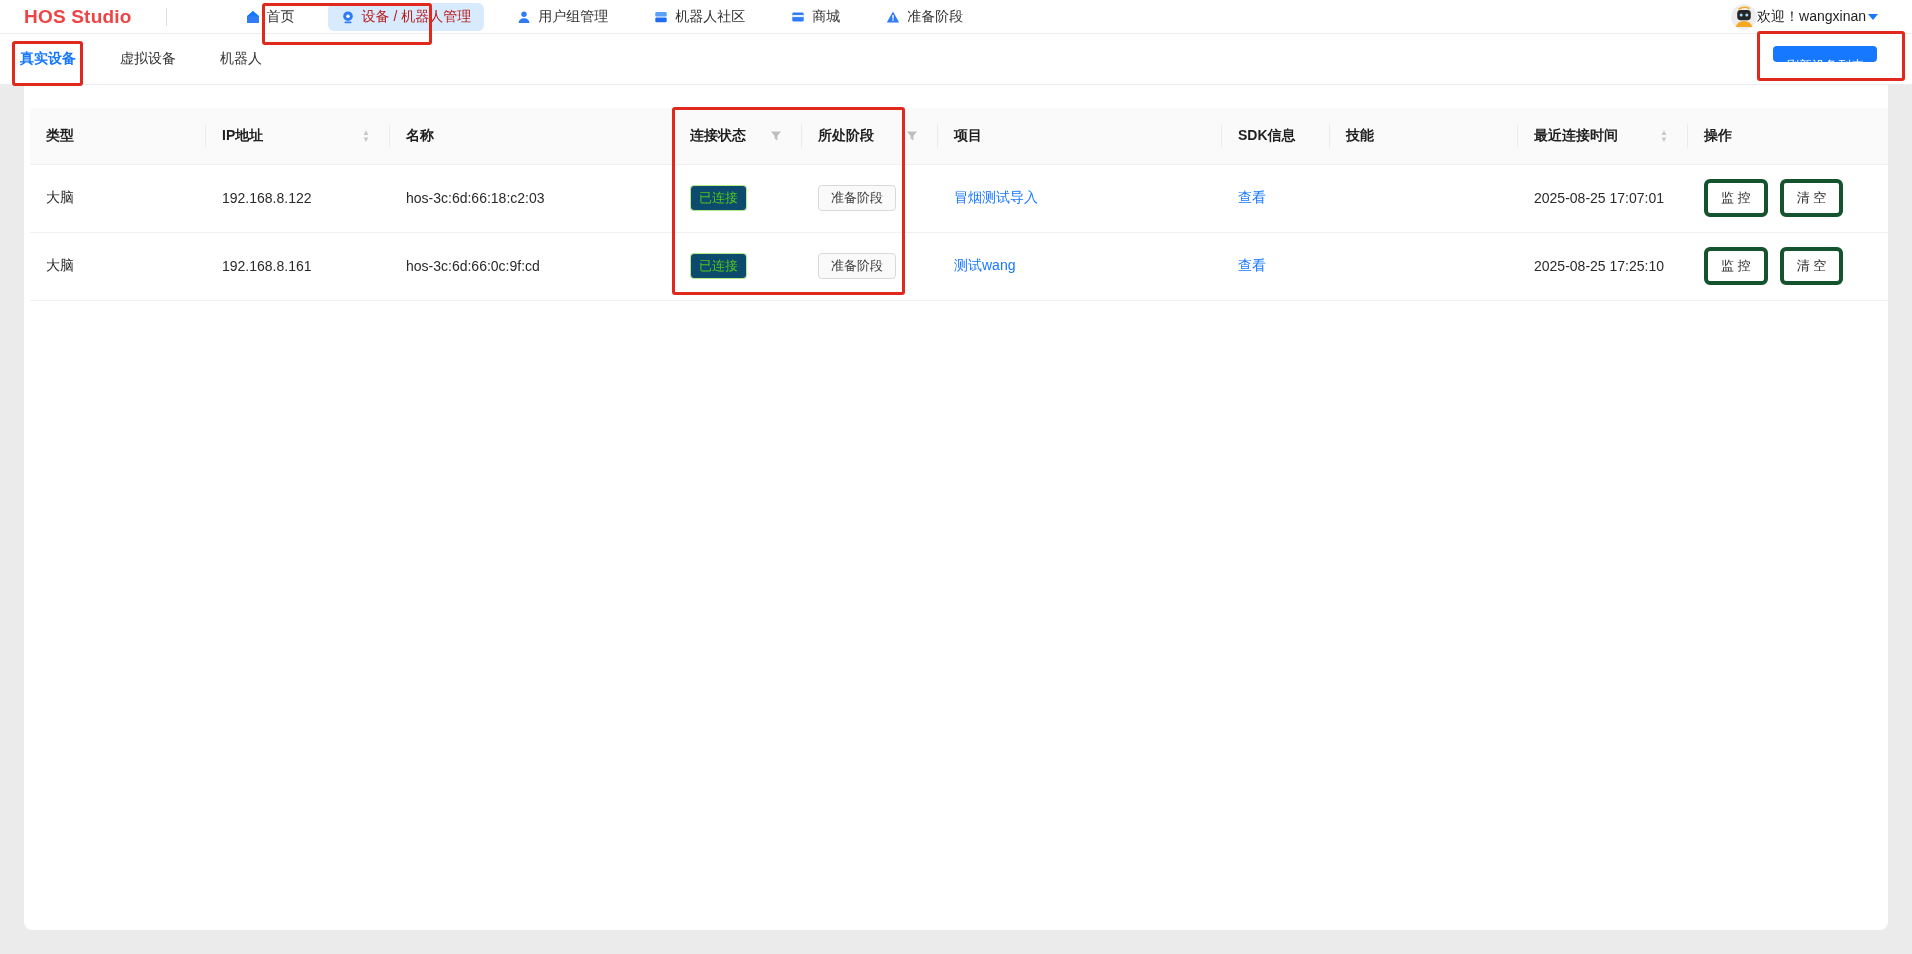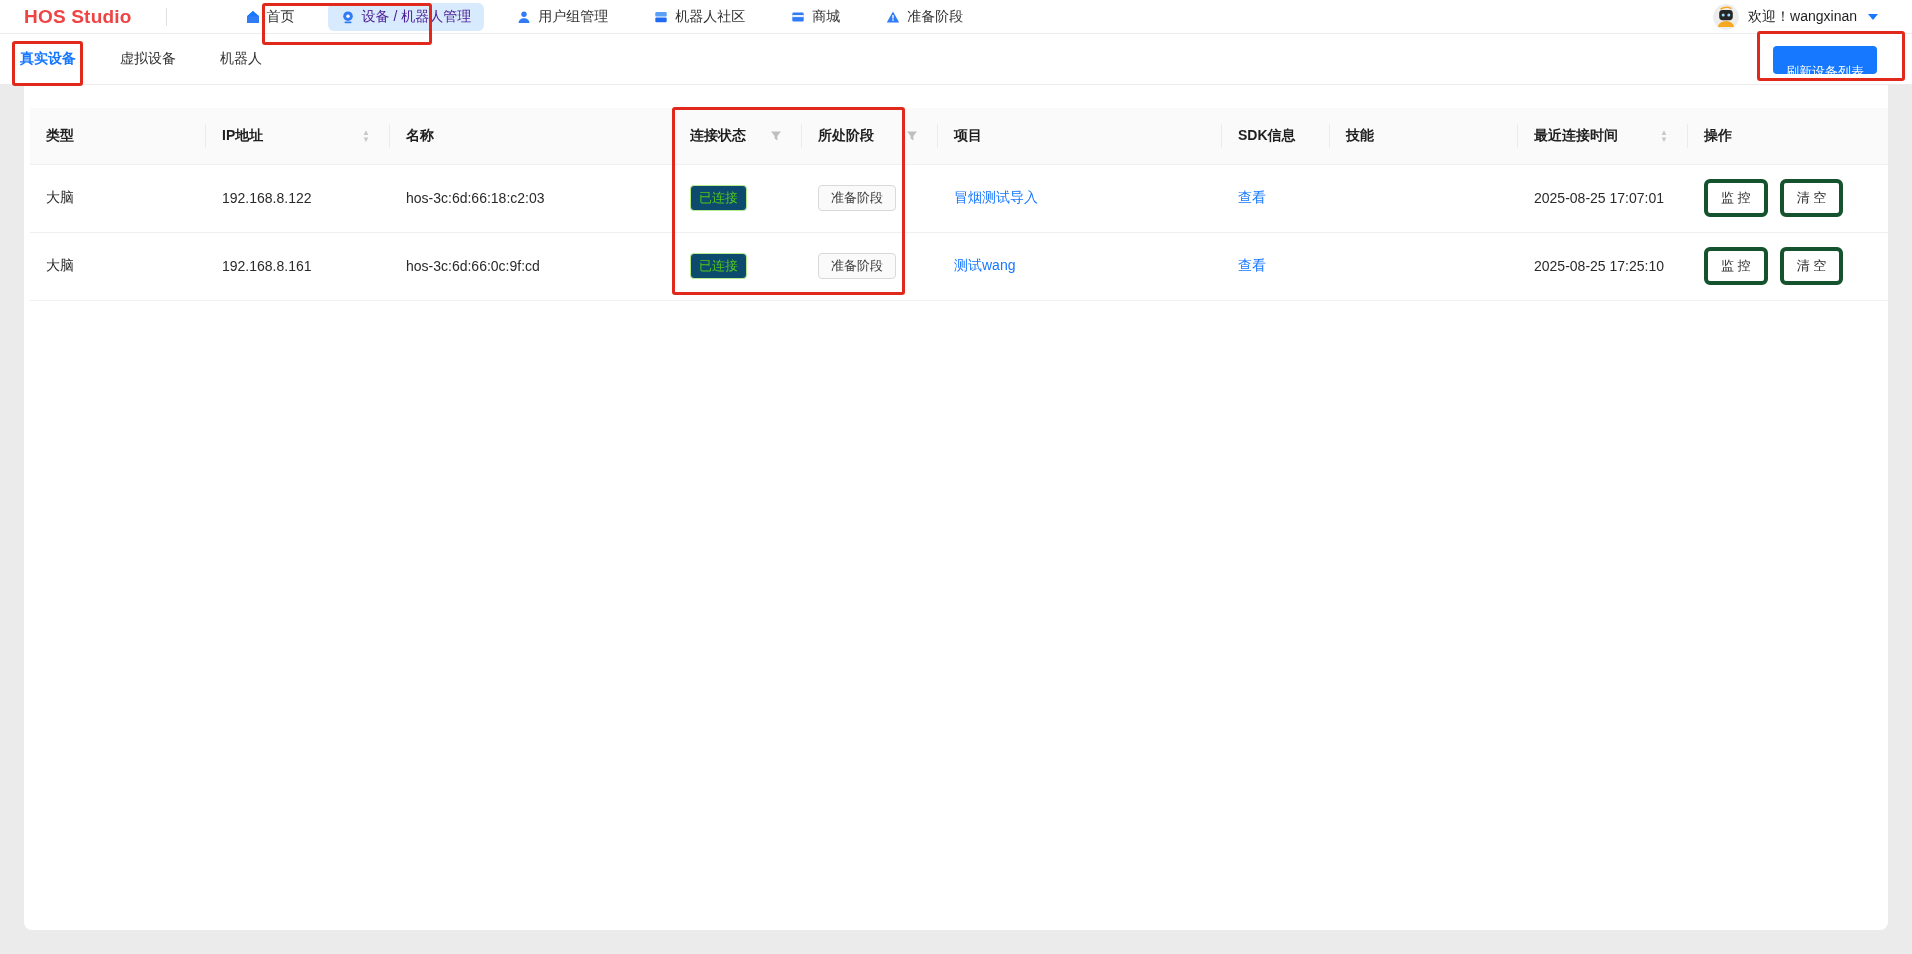--- a/index.html
+++ b/index.html
@@ -16,40 +16,40 @@
     height:34px; background:#fff; border-bottom:1px solid #ececec;
     display:flex; align-items:center; position:relative; z-index:1;
   }
   .logo { margin-left:24px; font-size:19px; font-weight:700; color:#ef4444; letter-spacing:.2px; }
   .logo-divider { width:1px; height:18px; background:#e0e0e0; margin-left:34px; }
   .nav { display:flex; align-items:center; margin-left:66px; }
   .nav-item {
     display:flex; align-items:center; gap:7px; font-size:14px; color:#333;
     padding:5px 13px; margin-right:20px; border-radius:6px; cursor:pointer; white-space:nowrap;
   }
-  .nav-item.active { background:#d8eafd; color:#4c1d95; font-weight:500; }
+  .nav-item.active { background:#d8eafd; color:#b91c1c; font-weight:500; }
   .nav-item svg { display:block; }
-  .user-area { margin-left:auto; margin-right:34px; display:flex; align-items:center; gap:9px; }
+  .user-area { margin-left:auto; margin-right:34px; display:flex; align-items:center; }
   .avatar { width:26px; height:26px; border-radius:50%; overflow:hidden; cursor:pointer; }
   .welcome { font-size:14px; color:#1f1f1f; }
   .caret-down {
     width:0; height:0; border-left:5px solid transparent; border-right:5px solid transparent;
     border-top:6px solid #1677ff; margin-left:2px; cursor:pointer;
   }
   
   .tabbar {
     height:51px; background:#fff; border-bottom:1px solid #ececec;
     display:flex; align-items:center; padding-left:20px; position:relative; z-index:1;
   }
   .tab { font-size:14px; color:#333; margin-right:44px; cursor:pointer; white-space:nowrap; }
   .tab.active { color:#1677ff; font-weight:600; }
   .refresh-btn {
-    position:absolute; right:35px; top:12px; height:28px; line-height:28px;
+    position:absolute; right:35px; top:12px; height:16px; line-height:28px;
     background:#1677ff; color:#fff; font-size:13px; border:none; border-radius:4px;
-    padding:12px 13px; cursor:pointer; font-family:inherit;
+    padding:6px 13px; cursor:pointer; font-family:inherit;
   }
   
   .content { height:869px; background:#ebebeb; padding:0 24px 24px 24px; }
   .card { background:#fff; height:845px; border-radius:0 0 8px 8px; padding-top:23px; }
   table { border-collapse:collapse; table-layout:fixed; margin-left:6px; width:1858px; }
   th {
     background:#fafafa; height:56px; font-size:14px; font-weight:700; color:#1f1f1f;
     text-align:left; padding:0 16px; border-bottom:1px solid #f0f0f0; position:relative;
   }
   th .th-inner { display:flex; align-items:center; width:100%; }

